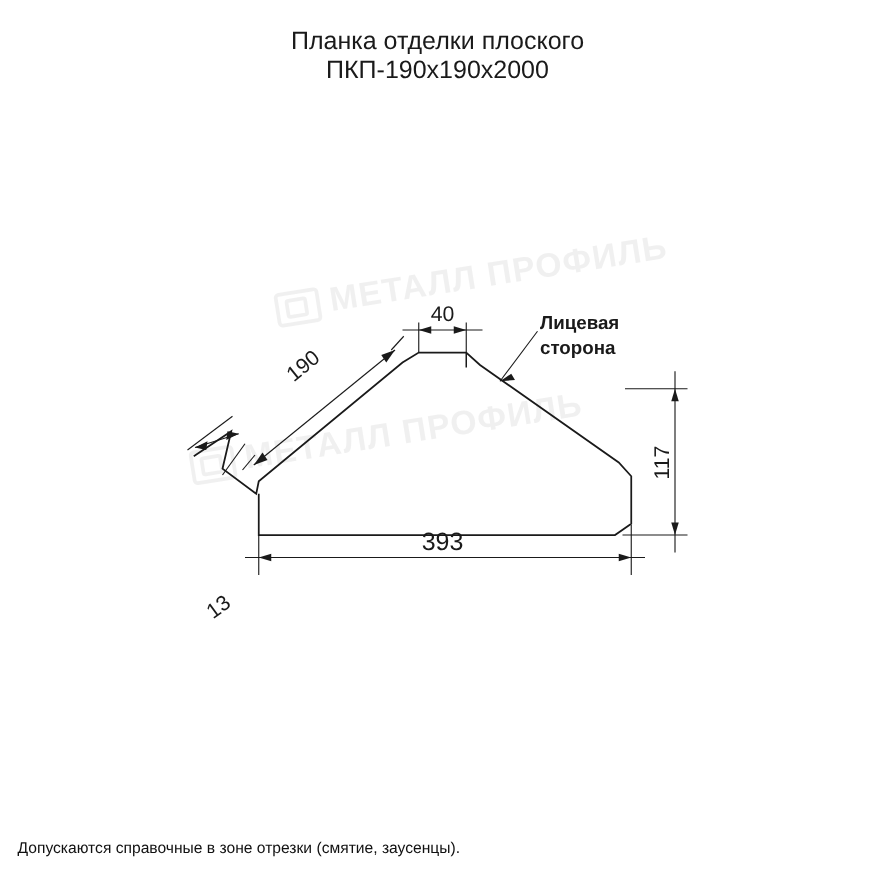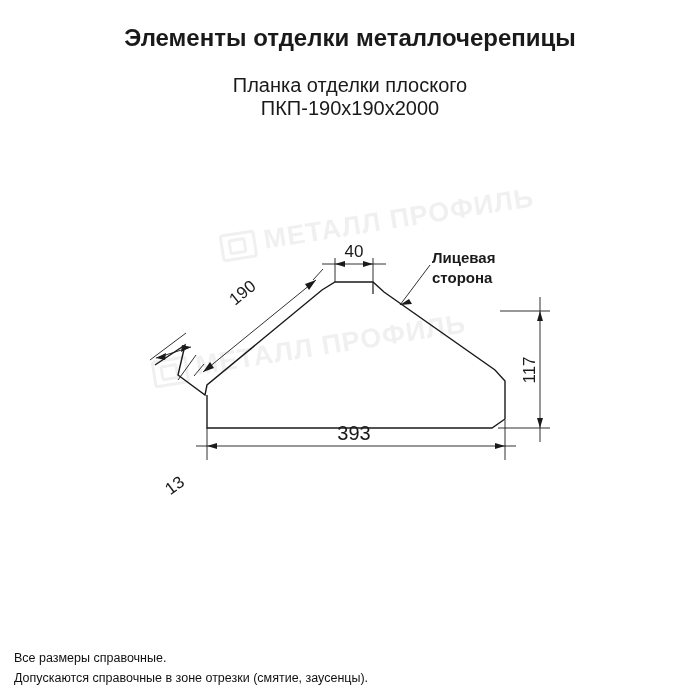--- a/index.html
+++ b/index.html
@@ -98,21 +98,20 @@
   }
   .wm1 { top: 232px; left: 218px; transform: rotate(-9deg); }
   .wm2 { top: 358px; left: 150px; transform: rotate(-9deg); }
 </style>
 </head>
 <body>
 
 <div class="page">
 
   <div class="header">
-    <div class="title-main">Элементы отделки металлочерепицы</div>
     <div class="title-sub">Планка отделки плоского</div>
     <div class="title-code">ПКП-190х190х2000</div>
   </div>
 
   <div class="wm wm1">
     <span class="box"></span><span>МЕТАЛЛ ПРОФИЛЬ</span>
   </div>
   <div class="wm wm2">
     <span class="box"></span><span>МЕТАЛЛ ПРОФИЛЬ</span>
   </div>
@@ -186,17 +185,16 @@
       </g>
       <g fill="#1a1a1a" stroke="none">
         <polygon points="207,276 217,273 217,279"></polygon>
         <polygon points="505,276 495,273 495,279"></polygon>
       </g>
       <text x="354" y="270" font-family="Liberation Sans, sans-serif" font-size="20" fill="#1a1a1a" text-anchor="middle">393</text>
     </svg>
   </div>
 
   <div class="footer">
-    <div>Все размеры справочные.</div>
     <div>Допускаются справочные в зоне отрезки (смятие, заусенцы).</div>
   </div>
 
 </div>
 
 </body></html>

